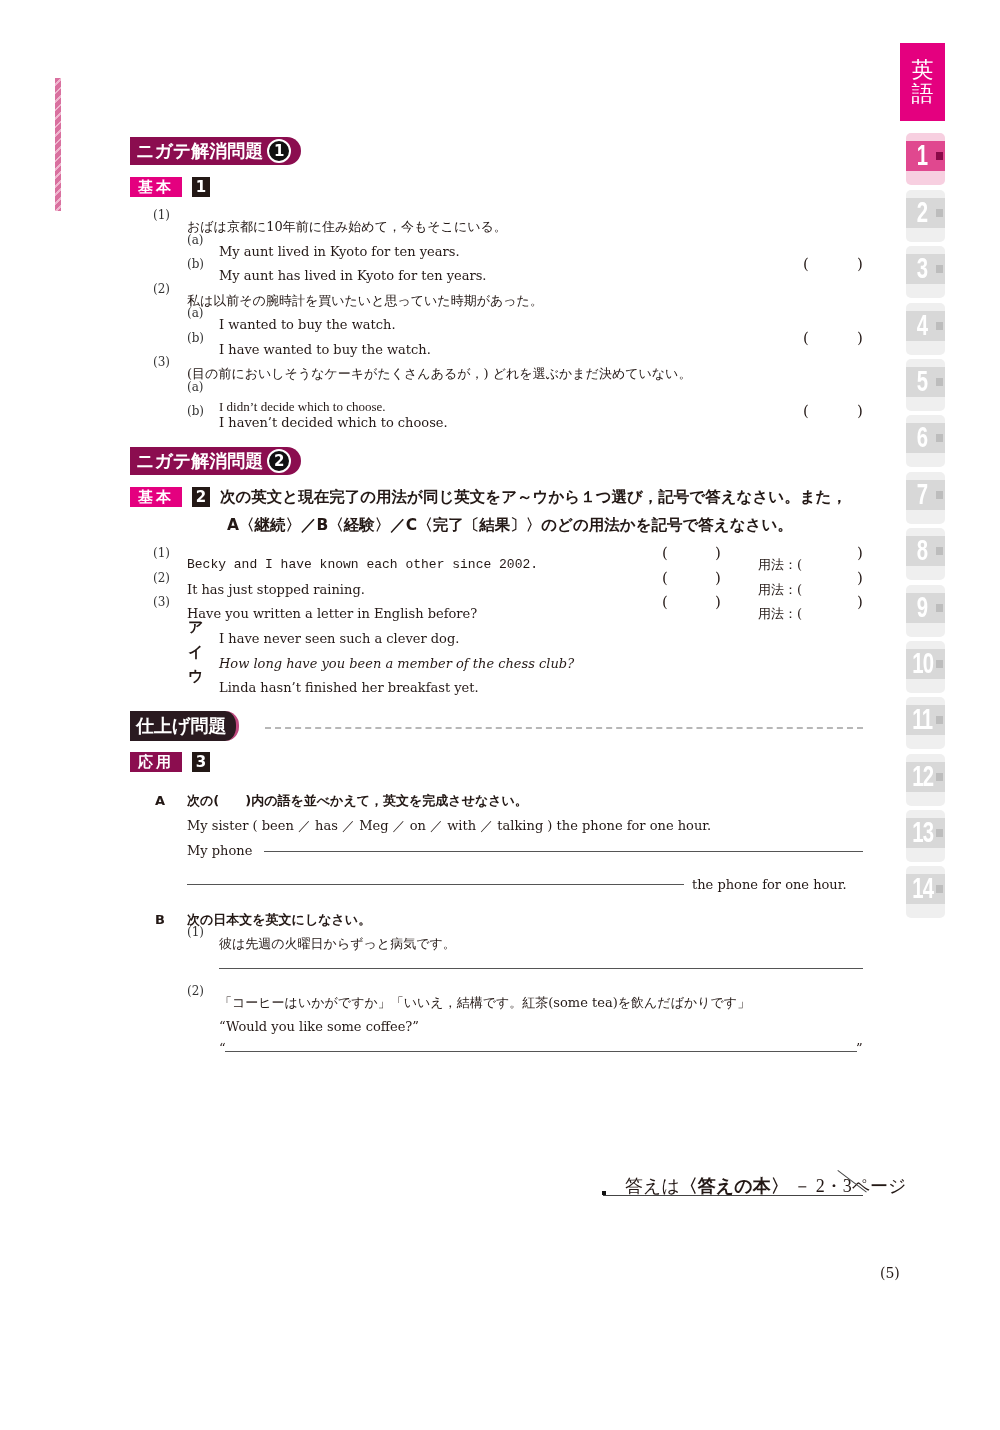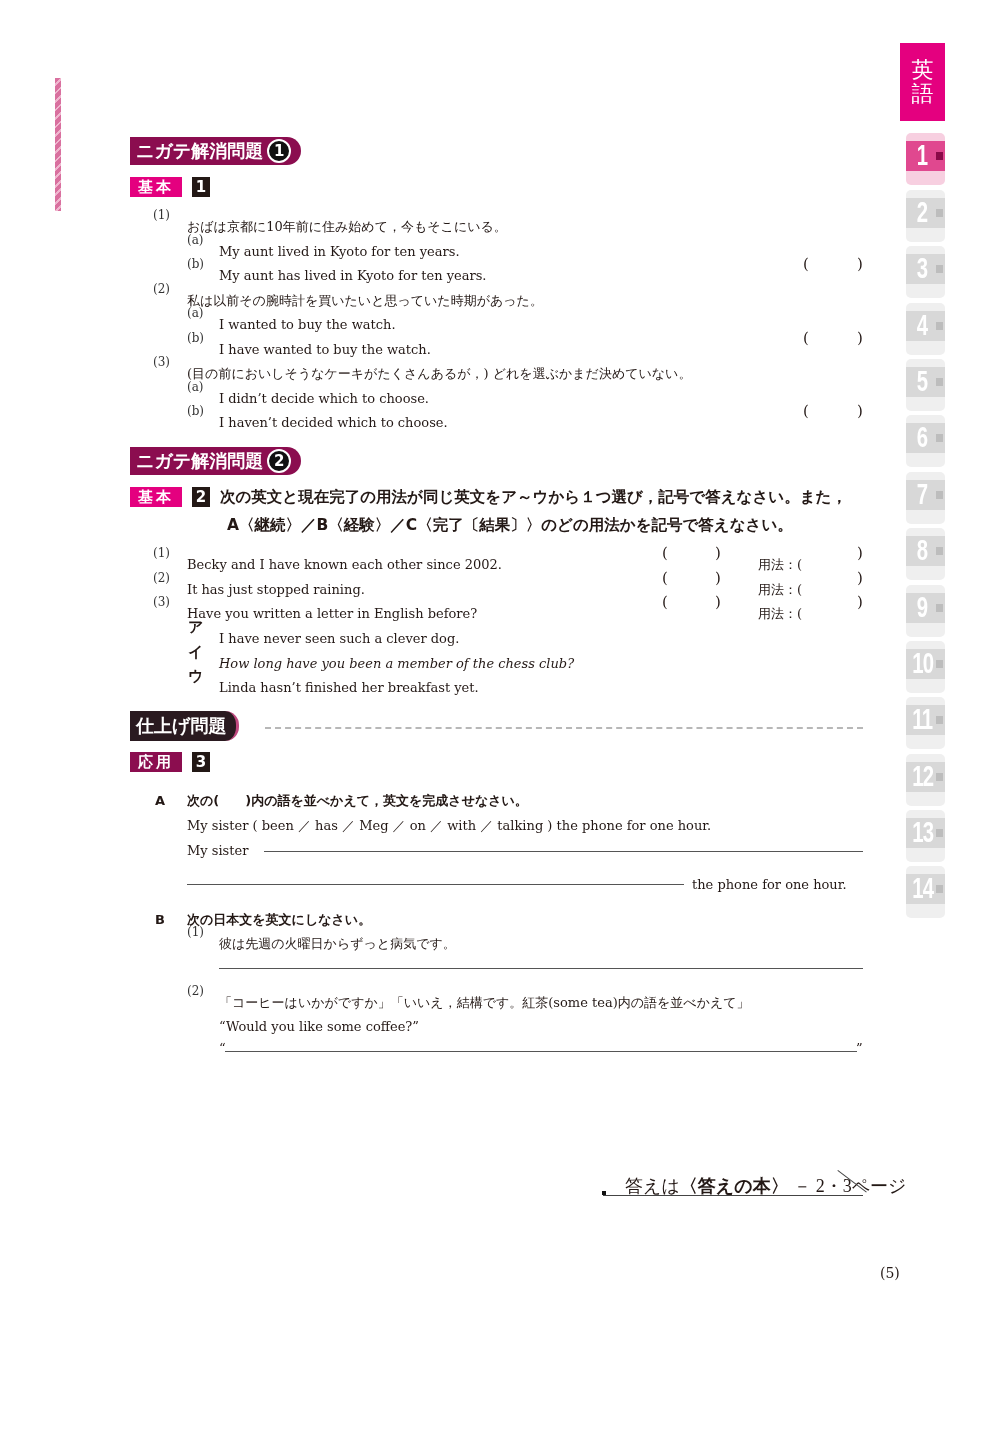--- a/index.html
+++ b/index.html
@@ -161,42 +161,42 @@
 <span class="lbl" style="left:187px; top:303px;">(a)</span>
 <span class="line" style="left:219px; top:303px;">I wanted to buy the watch.</span>
 <span class="lbl" style="left:187px; top:328px;">(b)</span>
 <span class="line" style="left:219px; top:328px;">I have wanted to buy the watch.</span>
 <span class="paren" style="left:803px; top:328px;">(</span>
 <span class="paren" style="left:857px; top:328px;">)</span>
 
 <span class="lbl" style="left:153px; top:352px;">(3)</span>
 <span class="line" style="left:187px; top:352px;text-align:right;">(目の前においしそうなケーキがたくさんあるが，) どれを選ぶかまだ決めていない。</span>
 <span class="lbl" style="left:187px; top:377px;">(a)</span>
-<span class="line" style="left:219px; top:377px;">I didn’t decide which to choose.</span>
+<span class="line" style="left:219px; top:385px;font-family:Liberation Serif, serif;">I didn’t decide which to choose.</span>
 <span class="lbl" style="left:187px; top:401px;">(b)</span>
 <span class="line" style="left:219px; top:401px;">I haven’t decided which to choose.</span>
 <span class="paren" style="left:803px; top:401px;">(</span>
 <span class="paren" style="left:857px; top:401px;">)</span>
 
 <div class="sec-head" style="left:130px; top:447px;">
   <span>ニガテ解消問題</span>
   <span class="circ">2</span>
 </div>
 
 <div class="q-head" style="left:130px; top:484px;">
   <span class="badge pink">基本</span>
   <span class="qnum">2</span>
   <span>次の英文と現在完了の用法が同じ英文をア～ウから１つ選び，記号で答えなさい。また，</span>
 </div>
 <div class="q-head" style="left:227px; top:512px;">
   <span>A〈継続〉／B〈経験〉／C〈完了〔結果〕〉のどの用法かを記号で答えなさい。</span>
 </div>
 
 <span class="lbl" style="left:153px; top:543px;">(1)</span>
-<span class="line" style="left:187px; top:543px;">Becky and I have known each other since 2002.</span>
+<span class="line" style="left:187px; top:543px;font-family:Liberation Mono, monospace;">Becky and I have known each other since 2002.</span>
 <span class="paren" style="left:662px; top:543px;">(</span>
 <span class="paren" style="left:715px; top:543px;">)</span>
 <span class="line" style="left:758px; top:543px;">用法：(</span>
 <span class="paren" style="left:857px; top:543px;">)</span>
 
 <span class="lbl" style="left:153px; top:568px;">(2)</span>
 <span class="line" style="left:187px; top:568px;">It has just stopped raining.</span>
 <span class="paren" style="left:662px; top:568px;">(</span>
 <span class="paren" style="left:715px; top:568px;">)</span>
 <span class="line" style="left:758px; top:568px;">用法：(</span>
@@ -222,33 +222,33 @@
 <div class="dotline"></div>
 
 <div class="q-head" style="left:130px; top:749px;align-items:center;">
   <span class="badge maroon">応用</span>
   <span class="qnum">3</span>
 </div>
 
 <span class="line sans" style="left:155px; top:779px;">A</span>
 <span class="line sans" style="left:187px; top:779px;">次の(　　)内の語を並べかえて，英文を完成させなさい。</span>
 <span class="line" style="left:187px; top:804px;">My sister ( been ／ has ／ Meg ／ on ／ with ／ talking ) the phone for one hour.</span>
-<span class="line" style="left:187px; top:829px;">My sister</span>
+<span class="line" style="left:187px; top:829px;">My phone</span>
 <div class="ans-line" style="left:264px; top:851px; width:599px;"></div>
 <div class="ans-line" style="left:187px; top:884px; width:497px;"></div>
 <span class="line" style="left:692px; top:863px;">the phone for one hour.</span>
 
 <span class="line sans" style="left:155px; top:898px;">B</span>
 <span class="line sans" style="left:187px; top:898px;">次の日本文を英文にしなさい。</span>
 <span class="lbl" style="left:187px; top:922px;">(1)</span>
 <span class="line" style="left:219px; top:922px;">彼は先週の火曜日からずっと病気です。</span>
 <div class="ans-line" style="left:219px; top:968px; width:644px;"></div>
 
 <span class="lbl" style="left:187px; top:981px;">(2)</span>
-<span class="line" style="left:219px; top:981px;">「コーヒーはいかがですか」「いいえ，結構です。紅茶(some tea)内の語を並べかえて」</span>
+<span class="line" style="left:219px; top:981px;">「コーヒーはいかがですか」「いいえ，結構です。紅茶(some tea)を飲んだばかりです」</span>
 <span class="line" style="left:219px; top:1005px;">“Would you like some coffee?”</span>
 <span class="line" style="left:219px; top:1027px;">“</span>
 <span class="line" style="left:856px; top:1027px;">”</span>
 <div class="ans-line" style="left:225px; top:1051px; width:632px;"></div>
 
 <div class="ref">
   <span>答えは</span><b>〈答えの本〉</b><span> － 2・3ページ</span>
 </div>
 <div class="ref-dot"></div>
 <div class="ref-line"></div>

